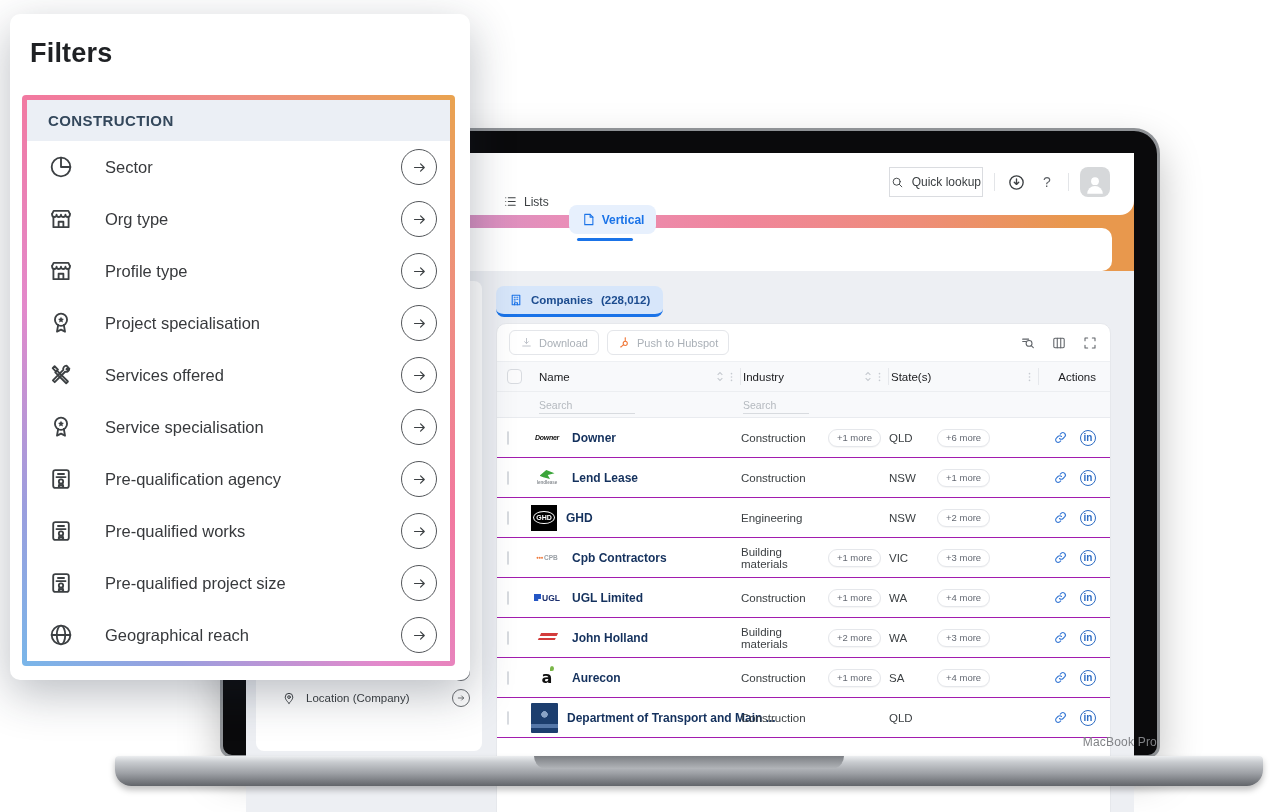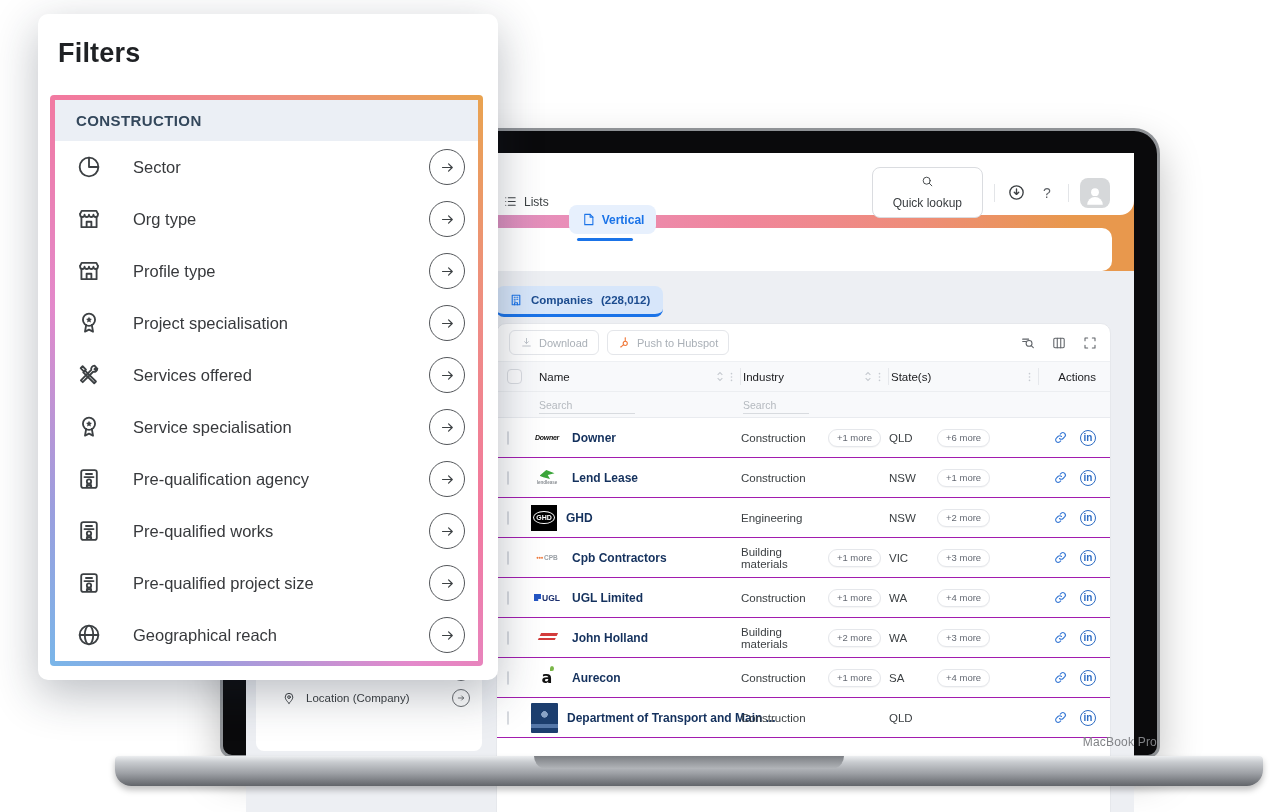--- a/index.html
+++ b/index.html
@@ -31,21 +31,21 @@
   .nav-left { position:absolute; left:257px; top:16px; display:flex; align-items:center; }
   .nav-item { display:flex; align-items:center; gap:6px; font-size:12px; color:#3c4043; }
   .nav-item svg { width:15px; height:15px; }
   .tab-vertical { position:relative; margin-left:20px; padding:7px 12px; border-radius:8px;
     background:#e7f0fd; color:#1a73e8; font-weight:bold;margin-top:36px; }
   .tab-vertical .st { stroke:#1a73e8; }
   .tab-underline { position:absolute; left:8px; bottom:-7px; width:56px; height:3px;
     background:#1a73e8; border-radius:2px; }
   .nav-right { position:absolute; right:24px; top:14px; display:flex; align-items:center; gap:11px; }
   .btn-lookup { display:flex; align-items:center; gap:8px; border:1px solid #dadce0;
-    border-radius:8px; padding:7px 20px; font-size:12px; color:#3c4043; background:#fff;flex-direction:column; }
+    border-radius:0; padding:7px 1px; font-size:12px; color:#3c4043; background:#fff; }
   .btn-lookup svg { width:13px; height:13px; }
   .nav-divider { width:1px; height:18px; background:#e3e5e8; }
   .nav-icon { width:20px; height:20px; color:#5f6368; display:flex; align-items:center;
     justify-content:center; font-size:14px; }
   .avatar { width:30px; height:30px; border-radius:8px; background:#d6d8da; overflow:hidden;
     display:flex; align-items:flex-end; justify-content:center; }
   .orange-notch { position:absolute; right:0; top:40px; width:24px; height:24px;
     background:#e8984d; z-index:1; }
   .hero { position:absolute; left:0; top:62px; right:0; height:56px; z-index:1;
     background:linear-gradient(90deg,#a293d2 0%,#c793cb 16%,#e98eb8 36%,#f0859b 56%,#ee8d78 76%,#e8984d 93%); }
@@ -137,21 +137,21 @@
     transform:skewX(-25deg); }
   .logo-aurecon { font-size:16px; color:#111; position:relative;
     font-family:"DejaVu Sans",sans-serif; }
   .logo-aurecon i { position:absolute; top:1px; right:9px; width:4px; height:5px;
     background:#7ab648; border-radius:50% 50% 50% 0; }
   .logo-dtmr { width:27px; height:30px; background:#1c3e6e; border-radius:1px;
     background-image:radial-gradient(circle at 50% 38%, #88a3c6 0 3px, transparent 3.5px),
       linear-gradient(transparent 70%, #5577a8 70% 82%, transparent 82%); }
 
   
-  .filters-panel { position:absolute; left:38px; top:14px; width:460px; background:#fff;
+  .filters-panel { position:absolute; left:10px; top:14px; width:460px; background:#fff;
     border-radius:10px; padding:20px 0 14px; box-shadow:0 14px 45px rgba(30,40,55,.30); z-index:10; }
   .filters-title { margin:4px 0 26px 20px; font-size:27px; font-weight:800; color:#1f2124;
     letter-spacing:.2px; }
   .gradient-box { margin:0 15px 0 12px; border:5px solid transparent; border-radius:4px;
     background:linear-gradient(#fff,#fff) padding-box,
       linear-gradient(45deg,#79b6e9 0%,#9b9ede 16%,#e389cb 36%,#f2799f 58%,#ef8d83 78%,#e9a34f 100%) border-box; }
   .section-head { background:#ebeff5; padding:12px 21px; font-size:15px; font-weight:bold;
     color:#33475b; letter-spacing:.4px; }
   .f-item { display:flex; align-items:center; height:52px; padding:0 13px 0 21px; gap:31px; }
   .f-item .ficon { width:26px; height:26px; flex:none; }

